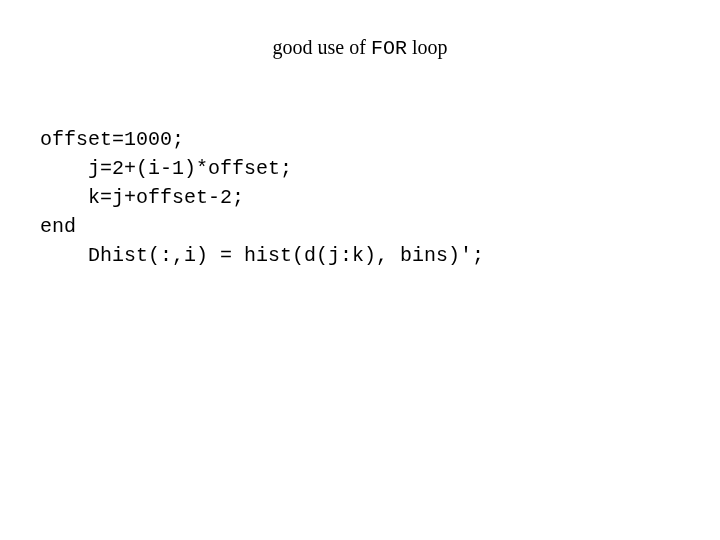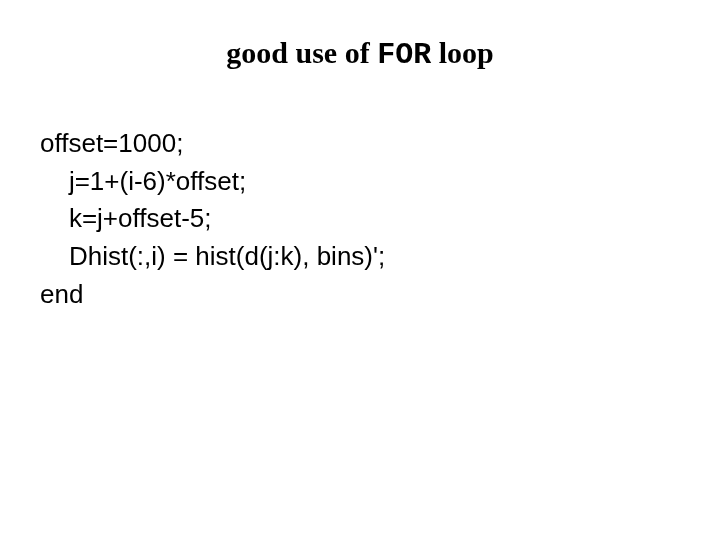--- a/index.html
+++ b/index.html
@@ -16,43 +16,43 @@
     height: 540px;
     position: relative;
     box-sizing: border-box;
   }
   .title {
     position: absolute;
     top: 36px;
     left: 0;
     width: 720px;
     text-align: center;
-    font-size: 30px;
-    font-weight: bold;
+    font-size: 20px;
+    font-weight: normal;
   }
   .title .heading-serif {
     font-family: "Times New Roman", Times, serif;
   }
   .title .heading-mono {
     font-family: "Courier New", Courier, monospace;
   }
   .codeblock {
     position: absolute;
     top: 125px;
     left: 40px;
-    font-family: Liberation Sans, sans-serif;
-    font-size: 26px;
+    font-family: Liberation Mono, monospace;
+    font-size: 20px;
     line-height: 1.45;
     white-space: pre;
   }
 </style>
 </head>
 <body>
 
 <div class="slide">
 
   <div class="title">
     <span class="heading-serif">good use of </span><span class="heading-mono">FOR</span><span class="heading-serif"> loop</span>
   </div>
 
-  <div class="codeblock"><div>offset=1000;</div><div>    j=1+(i-6)*offset;</div><div>    k=j+offset-5;</div><div>    Dhist(:,i) = hist(d(j:k), bins)';</div><div>end</div></div>
+  <div class="codeblock"><div>offset=1000;</div><div>    j=2+(i-1)*offset;</div><div>    k=j+offset-2;</div><div>end</div><div>    Dhist(:,i) = hist(d(j:k), bins)';</div></div>
 
 </div>
 
 </body></html>

